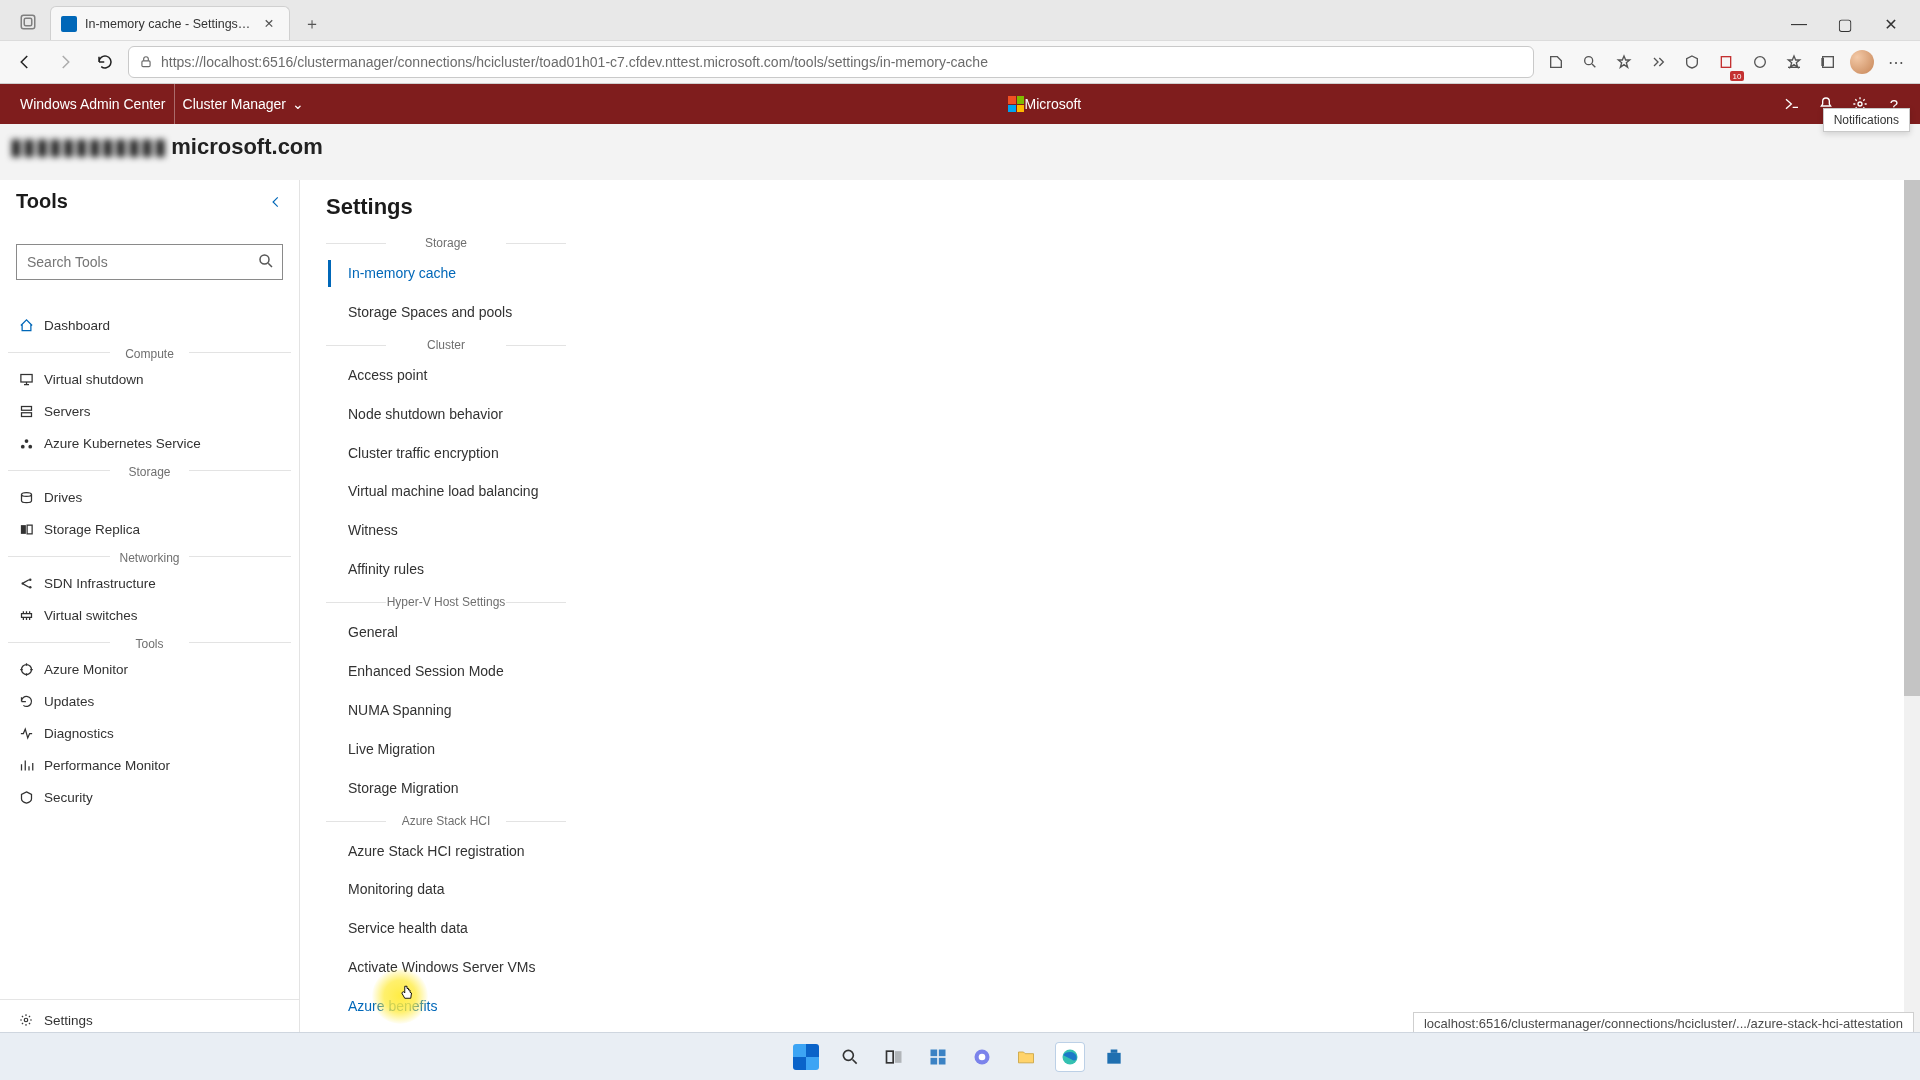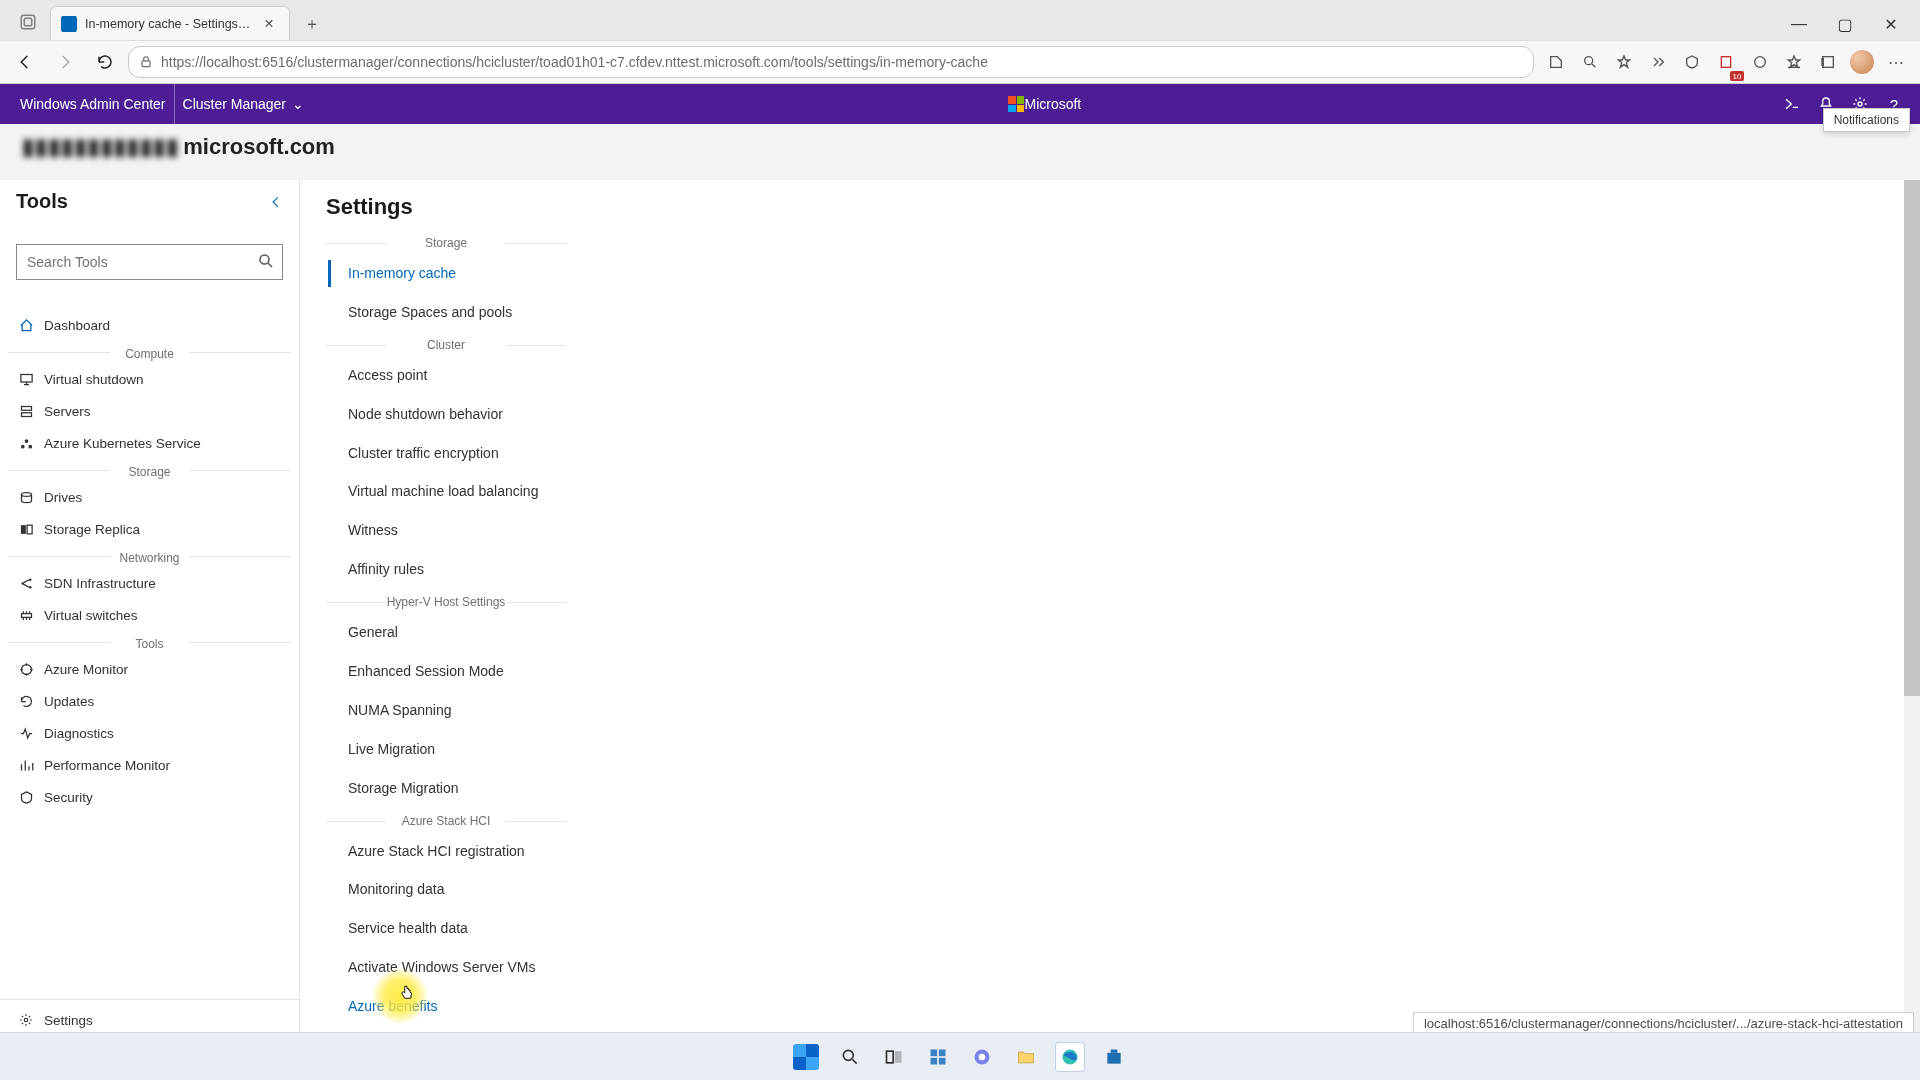--- a/index.html
+++ b/index.html
@@ -14,43 +14,43 @@
 .tab .favicon { width:16px; height:16px; background:#0067b8; border-radius:2px; }
 .tab .title { white-space: nowrap; overflow: hidden; text-overflow: ellipsis; flex:1; }
 .tab .close { width:16px; height:16px; display:flex;align-items:center;justify-content:center; color:#555;}
 .newtab { width: 32px; height: 32px; display:flex;align-items:center;justify-content:center; margin-left:6px; color:#555;}
 .win-controls { margin-left:auto; display:flex; }
 .win-controls > div { width:46px; height:32px; display:flex;align-items:center;justify-content:center; color:#333; }
 
 .addr-row { height: 44px; display:flex; align-items:center; gap:6px; padding: 0 8px; background:#f7f7f7; border-top:1px solid #dcdcdc; border-bottom:1px solid #cfcfcf;}
 .nav-btn { width:34px; height:34px; display:flex;align-items:center;justify-content:center; color:#555; border-radius:4px;}
 .nav-btn.disabled { opacity:.35; }
-.addr-bar { flex:1; height:32px; display:flex; align-items:center; gap:8px; padding:0 10px; background:#fff; border:1px solid #c9c9c9; border-radius:12px; font-size:14px; color:#6b6b6b;}
+.addr-bar { flex:1; height:32px; display:flex; align-items:center; gap:8px; padding:0 10px; background:#fff; border:1px solid #c9c9c9; border-radius:6px; font-size:14px; color:#6b6b6b;}
 .addr-bar .lock { color:#6b6b6b; }
 .addr-bar .url { white-space:nowrap; overflow:hidden; text-overflow:ellipsis;}
 .toolbar-icons { display:flex; gap:2px; align-items:center;}
 .toolbar-icons .nav-btn { width:32px; }
 .avatar-dot { width:24px;height:24px;border-radius:50%; background: radial-gradient(circle at 30% 30%, #f3c9a7, #c68455); }
 .badge10 { position:relative; }
 .badge10::after { content:"10"; position:absolute; bottom:-2px; right:-2px; background:#c43131; color:#fff; font-size:8px; width:14px;height:10px; border-radius:2px; display:flex;align-items:center;justify-content:center;}
 
 
-.wac-header { height: 40px; background:#4c1d95; color:#fff; display:flex; align-items:center; padding:0 12px; font-size:14px; }
+.wac-header { height: 40px; background:#7f1d1d; color:#fff; display:flex; align-items:center; padding:0 12px; font-size:14px; }
 .wac-header .crumb { padding:0 8px; height:100%; display:flex; align-items:center;}
 .wac-header .crumb.sep { border-right:1px solid rgba(255,255,255,.35); }
 .wac-header .brand { margin:0 auto; display:flex; align-items:center; gap:0; color:#fff;}
 .ms-logo { width:16px;height:16px; display:grid; grid-template-columns:1fr 1fr; grid-template-rows:1fr 1fr; gap:1px;}
 .ms-logo span:nth-child(1){background:#f25022;} .ms-logo span:nth-child(2){background:#7fba00;}
 .ms-logo span:nth-child(3){background:#00a4ef;} .ms-logo span:nth-child(4){background:#ffb900;}
 .wac-actions { display:flex; gap:6px; align-items:center;}
 .wac-actions .ic { width:28px;height:28px; display:flex;align-items:center;justify-content:center;}
 .tooltip-notif { position:absolute; top:108px; right:10px; background:#fff; border:1px solid #c9c9c9; padding:4px 10px; font-size:12px; color:#333; box-shadow:0 2px 6px rgba(0,0,0,.15); z-index:50;}
 
 
-.host-line { padding:10px 22px 6px; font-size:22px; font-weight:600; color:#222; display:flex; align-items:center; gap:4px;}
+.host-line { padding:10px 10px 6px; font-size:22px; font-weight:600; color:#222; display:flex; align-items:center; gap:4px;}
 .host-line .blur { filter: blur(3px); letter-spacing:1px; }
 
 
 .app-body { position:absolute; top: 180px; bottom: 40px; left:0; right:0; display:flex; background:#fff;}
 .sidebar { width:300px; border-right:1px solid #e3e3e3; display:flex; flex-direction:column; position:relative;gap:19px;}
 .side-head { display:flex; align-items:center; justify-content:space-between; padding:10px 16px 6px; }
 .side-head h2 { font-size:20px; font-weight:600; color:#1b1b1b;}
 .side-head .collapse { color:#0067b8; }
 .search-wrap { margin:6px 16px 10px; position:relative;}
 .search-wrap input { width:100%; height:36px; border:1px solid #8a8a8a; padding:0 30px 0 10px; font-size:14px; color:#555; background:#fff;}

